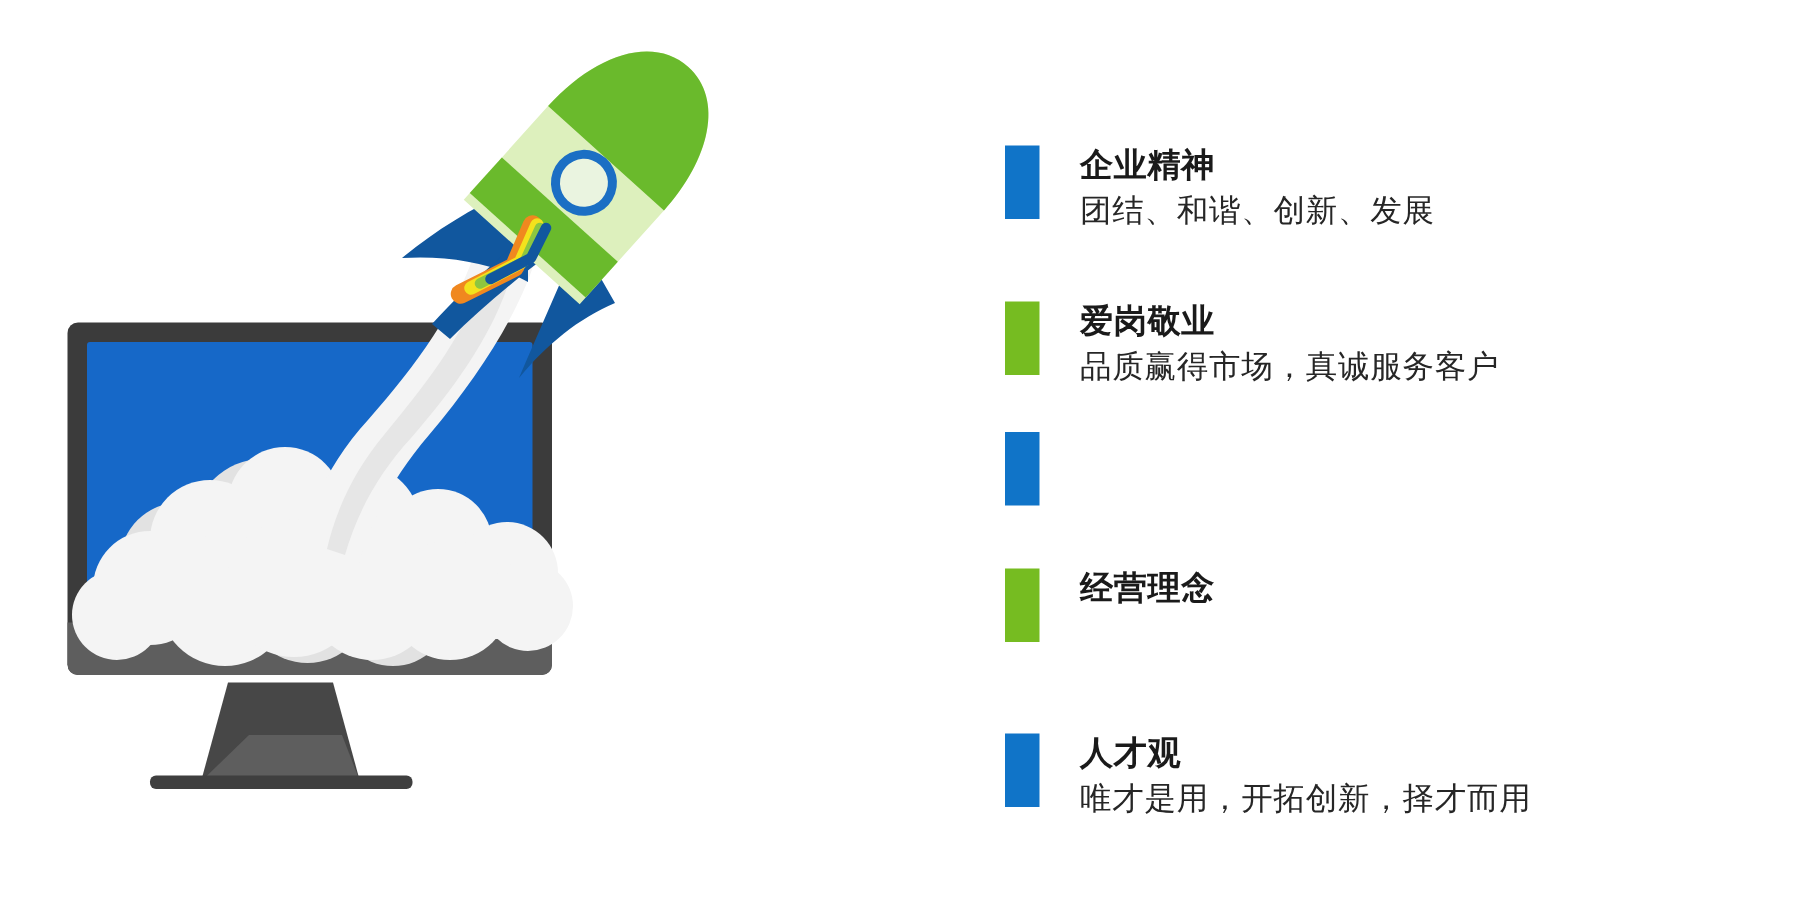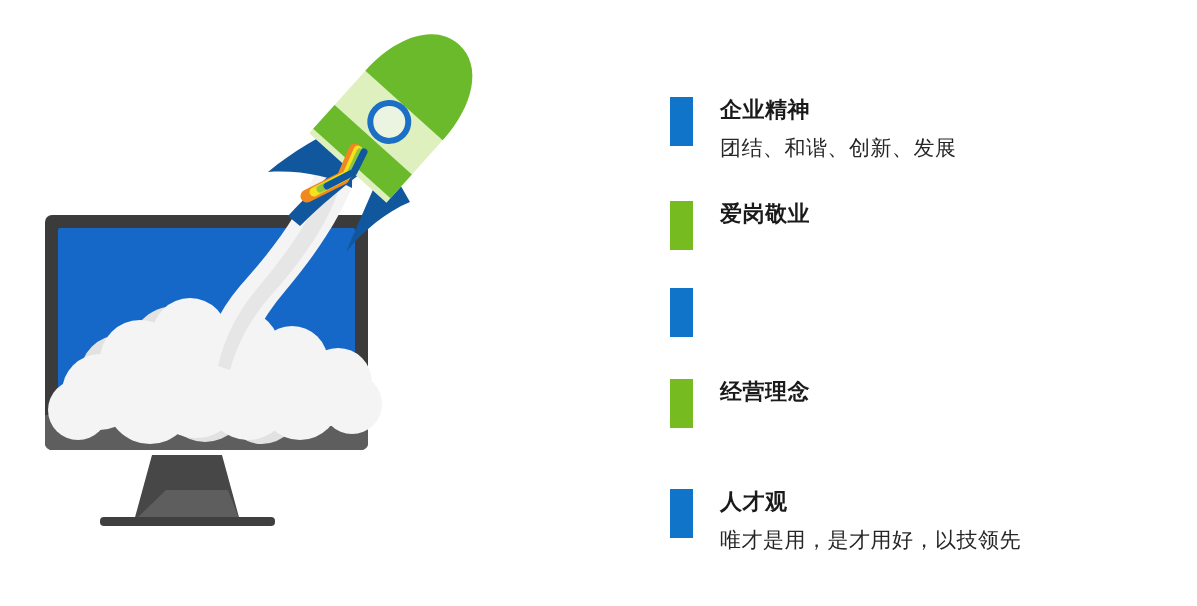--- a/index.html
+++ b/index.html
@@ -64,21 +64,20 @@
     letter-spacing: 0.5px;
     line-height: 30px;
     white-space: nowrap;
   }
   .block-body {
     font-size: 21px;
     font-weight: normal;
     color: #262626;
     letter-spacing: 0.5px;
     line-height: 32px;
-    margin-top: 7px;
     white-space: nowrap;
   }
 </style>
 </head>
 <body>
 
 <div id="slide" style="background: rgb(255, 255, 255);">
 
   <div id="illustration">
     <svg width="560" height="606" viewBox="0 0 560 606" xmlns="http://www.w3.org/2000/svg">
@@ -167,38 +166,39 @@
       <div class="block-text">
         <div class="block-heading">企业精神</div>
         <div class="block-body">团结、和谐、创新、发展</div>
       </div>
     </div>
 
     <div class="culture-block" style="top:201px;">
       <div class="marker-bar" style="background: rgb(118, 188, 33);"></div>
       <div class="block-text">
         <div class="block-heading">爱岗敬业</div>
+        <div class="block-body">品质赢得市场，真诚服务客户</div>
       </div>
     </div>
 
     <div class="culture-block" style="top:288px;">
       <div class="marker-bar" style="background: rgb(16, 116, 200);"></div>
       <div class="block-text">
       </div>
     </div>
 
     <div class="culture-block" style="top:379px;">
       <div class="marker-bar" style="background: rgb(118, 188, 33);"></div>
       <div class="block-text">
         <div class="block-heading">经营理念</div>
       </div>
     </div>
 
     <div class="culture-block" style="top:489px;">
       <div class="marker-bar" style="background: rgb(16, 116, 200);"></div>
       <div class="block-text">
         <div class="block-heading">人才观</div>
-        <div class="block-body">唯才是用，是才用好，以技领先</div>
+        <div class="block-body">唯才是用，开拓创新，择才而用</div>
       </div>
     </div>
 
   </div>
 </div>
 
 </body></html>

